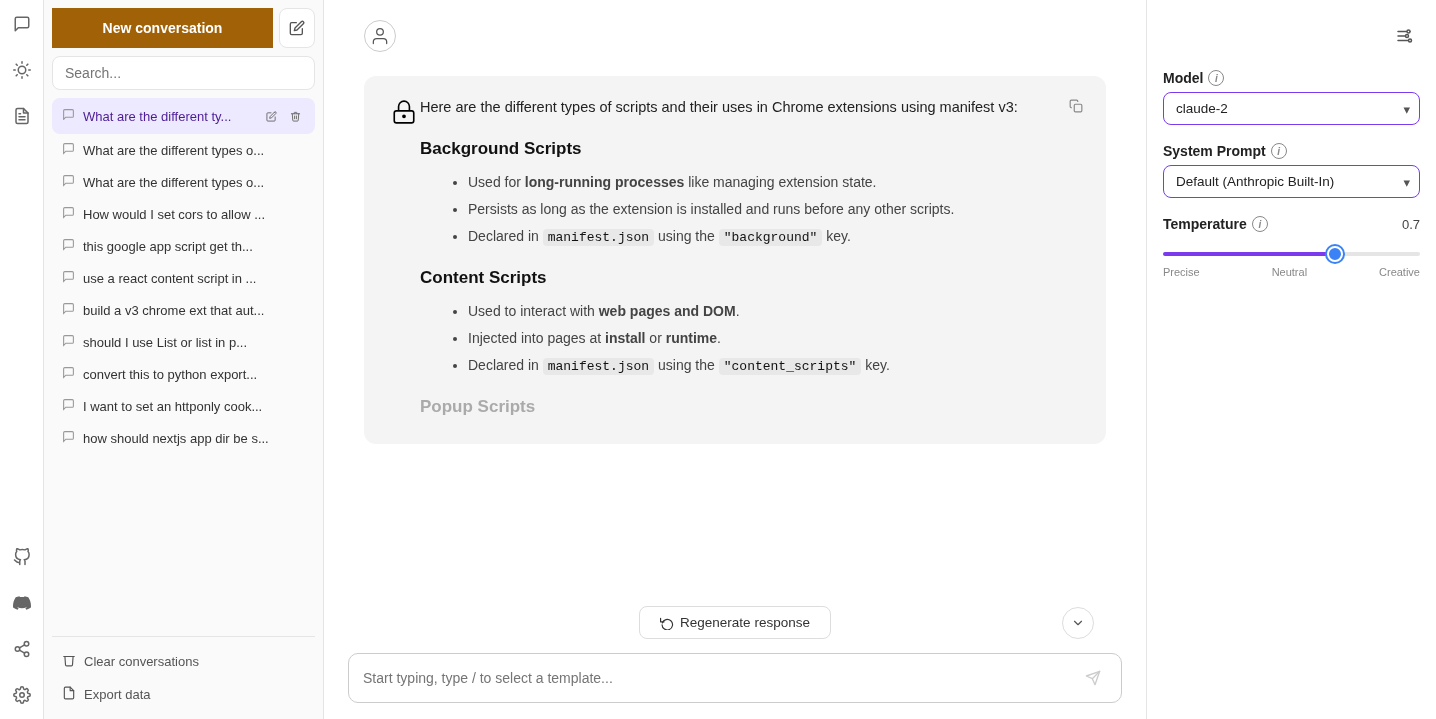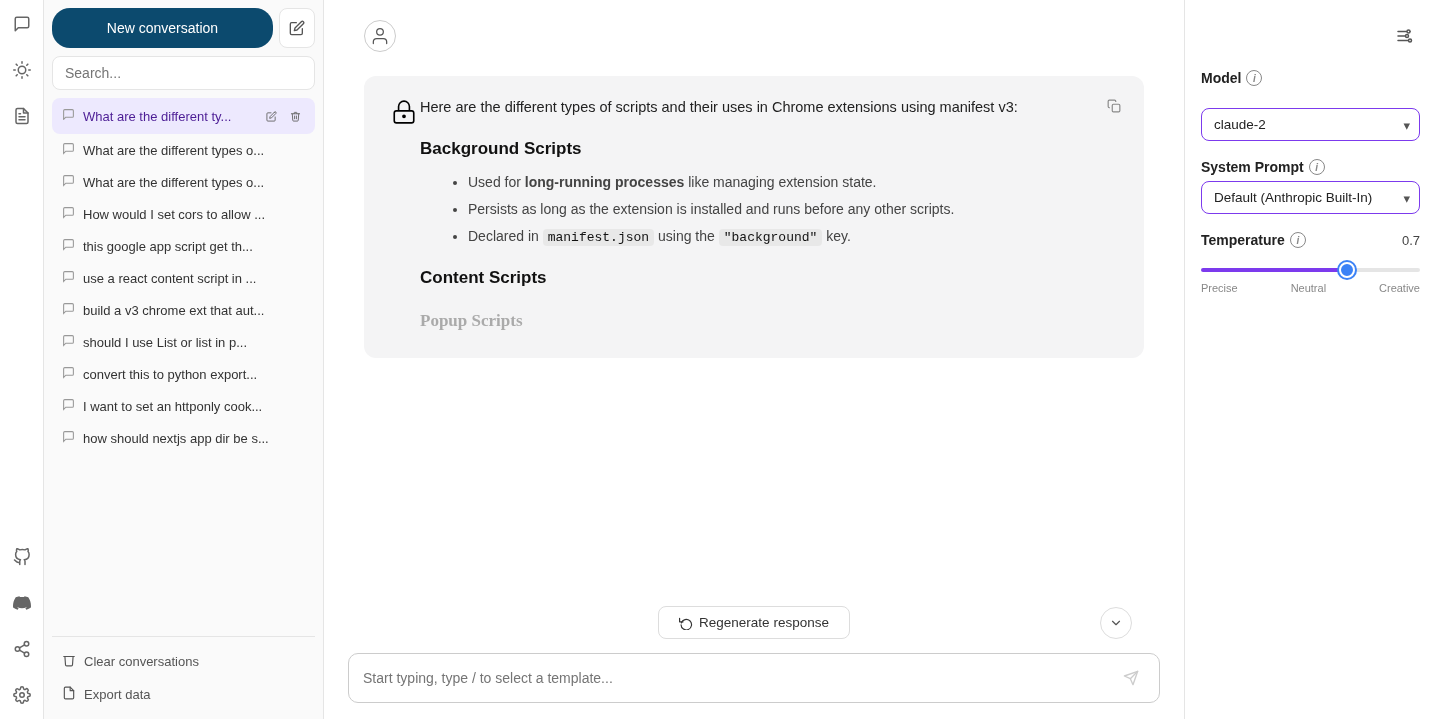--- a/index.html
+++ b/index.html
@@ -39,27 +39,27 @@
       padding: 8px;
       height: 100%;
     }
     .sidebar-top {
       display: flex;
       gap: 6px;
       margin-bottom: 8px;
     }
     .new-conversation-btn {
       flex: 1;
-      background: #0c4a6e;
+      background: #a16207;
       color: white;
       border: none;
-      border-radius: 18px;
+      border-radius: 0;
       padding: 10px 16px;
       font-size: 14px;
-      font-weight: 400;
+      font-weight: 700;
       cursor: pointer;
       text-align: center;
     }
     .icon-btn {
       width: 36px;
       height: 40px;
       border: 1px solid #e5e5e5;
       border-radius: 8px;
       background: white;
       display: flex;
@@ -244,21 +244,20 @@
       align-items: center;
       justify-content: center;
       border-radius: 4px;
     }
 
     .popup-section-fade {
       color: #aaa;
       font-size: 17px;
       font-weight: 700;
       margin-top: 16px;
-      font-family: Liberation Serif, serif;
     }
 
     .chat-actions-bar {
       display: flex;
       justify-content: center;
       padding: 8px 40px 4px;
       position: relative;
     }
     .regenerate-btn {
       display: flex;
@@ -317,21 +316,21 @@
       color: #ccc;
       font-size: 16px;
       display: flex;
       align-items: center;
       justify-content: center;
       border-radius: 6px;
     }
 
     
     .right-panel {
-      width: 252px;
+      width: 290px;
       border-left: 1px solid #e5e5e5;
       padding: 20px 16px;
       background: #fff;
       display: flex;
       flex-direction: column;
       gap: 18px;
     }
     .right-panel-header {
       display: flex;
       justify-content: space-between;
@@ -655,20 +654,25 @@
           <span>Here are the different types of scripts and their uses in Chrome extensions using manifest v3:</span>
 
           <h2>Background Scripts</h2>
           <ul>
             <li>Used for <strong>long-running processes</strong> like managing extension state.</li>
             <li>Persists as long as the extension is installed and runs before any other scripts.</li>
             <li>Declared in <code>manifest.json</code> using the <code>"background"</code> key.</li>
           </ul>
 
           <h2>Content Scripts</h2>
+          <ul>
+            <li>Used to interact with <strong>web pages and DOM</strong>.</li>
+            <li>Injected into pages at <strong>install</strong> or <strong>runtime</strong>.</li>
+            <li>Declared in <code>manifest.json</code> using the <code>"content_scripts"</code> key.</li>
+          </ul>
 
           <div class="popup-section-fade">Popup Scripts</div>
         </div>
       </div>
     </div>
   </div>
 
   <div class="chat-actions-bar">
     <button class="regenerate-btn">
       <svg width="14" height="14" viewBox="0 0 24 24" fill="none" stroke="currentColor" stroke-width="2" stroke-linecap="round" stroke-linejoin="round">
@@ -710,21 +714,21 @@
           <circle cx="20" cy="18" r="2" fill="white" stroke="currentColor"></circle>
         </svg>
     </button>
   </div>
 
   <div>
     <div class="panel-label">
       <span>Model</span>
       <span class="info-icon">i</span>
     </div>
-    <div style="margin-top: 22px;" class="select-wrapper">
+    <div style="margin-top: 6px;" class="select-wrapper">
       <select class="panel-select">
         <option>claude-2</option>
         <option>claude-1</option>
         <option>claude-instant</option>
       </select>
     </div>
   </div>
 
   <div>
     <div class="panel-label">

